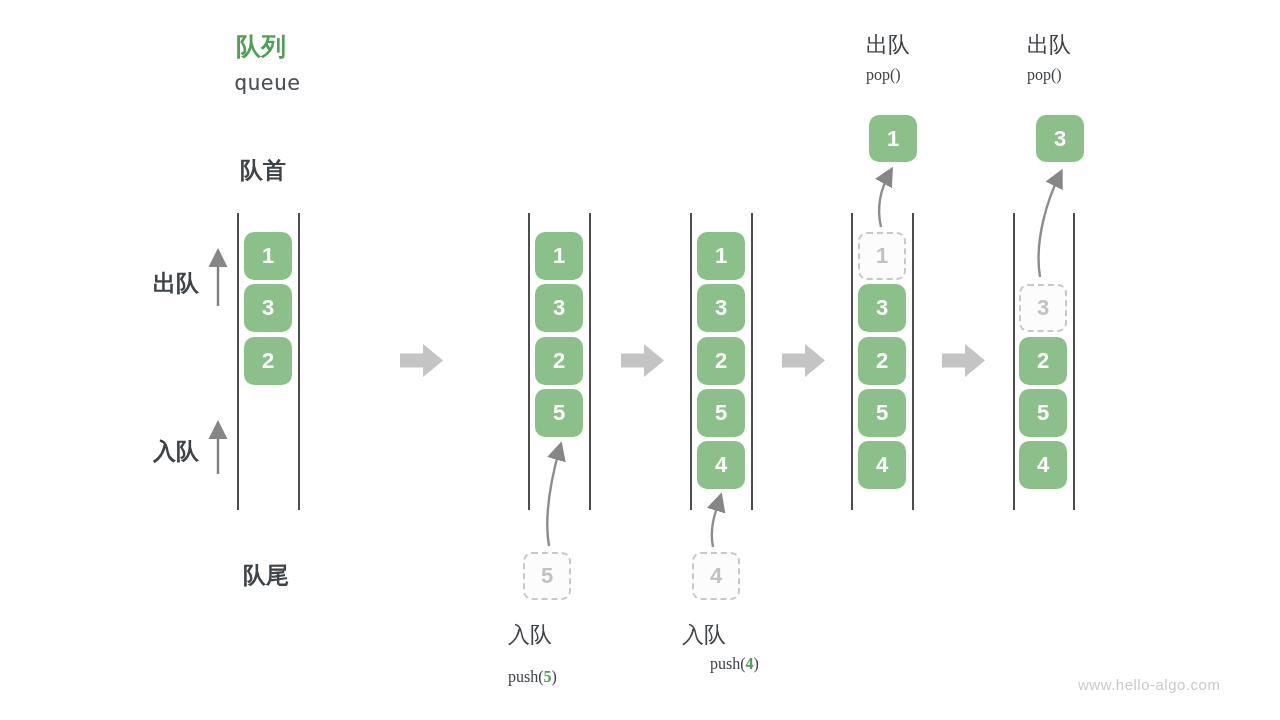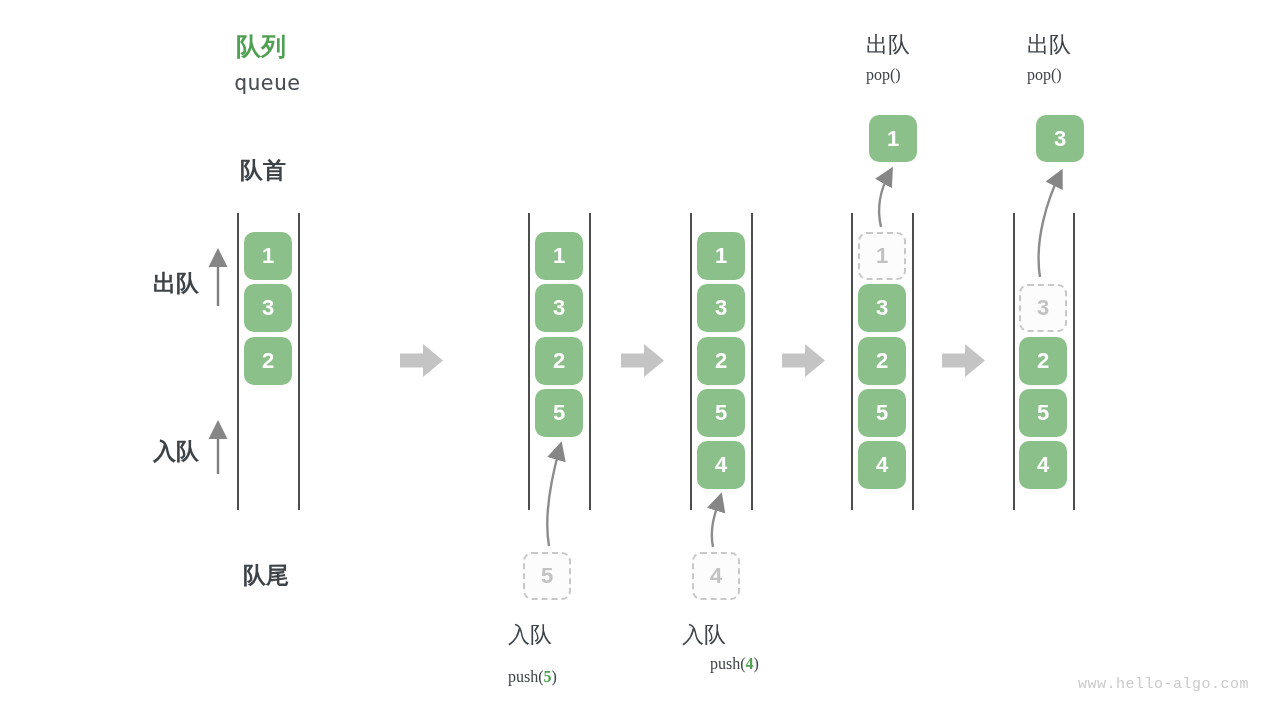--- a/index.html
+++ b/index.html
@@ -32,21 +32,21 @@
   }
   .op-code {
     position: absolute;
     font-size: 16px; color: #3E4348;
     font-family: Liberation Serif, serif;
   }
   .op-code .arg { color: #4FA052; font-weight: 700; }
   .watermark {
     position: absolute; left: 1078px; top: 676px;
     font-size: 15px; color: #CBCBCB;
-    font-family: Liberation Mono, monospace;
+    font-family: Liberation Sans, sans-serif;
     letter-spacing: 0.5px;
   }
   
   .qline {
     position: absolute; top: 213px; width: 1.6px; height: 297px;
     background: #4D4D4D;
   }
   .cell {
     position: absolute; width: 48px; height: 48px;
     background: #8CC08A; border-radius: 10px;

